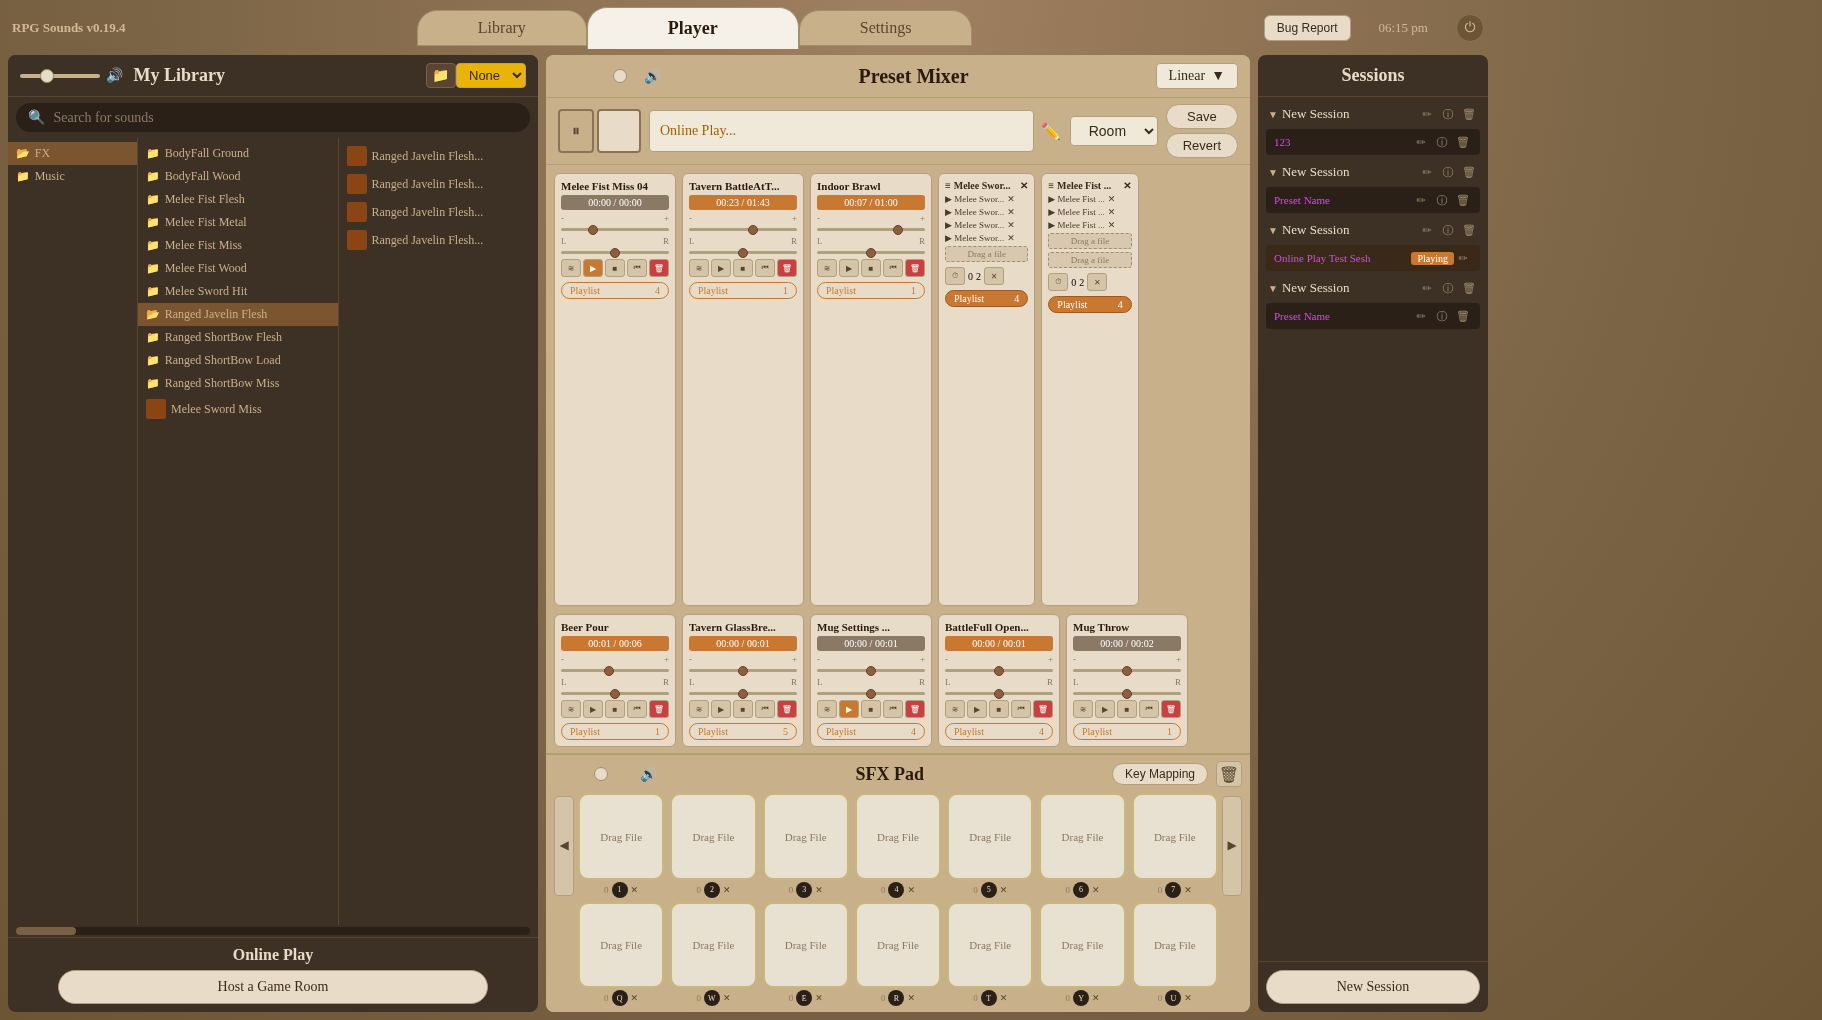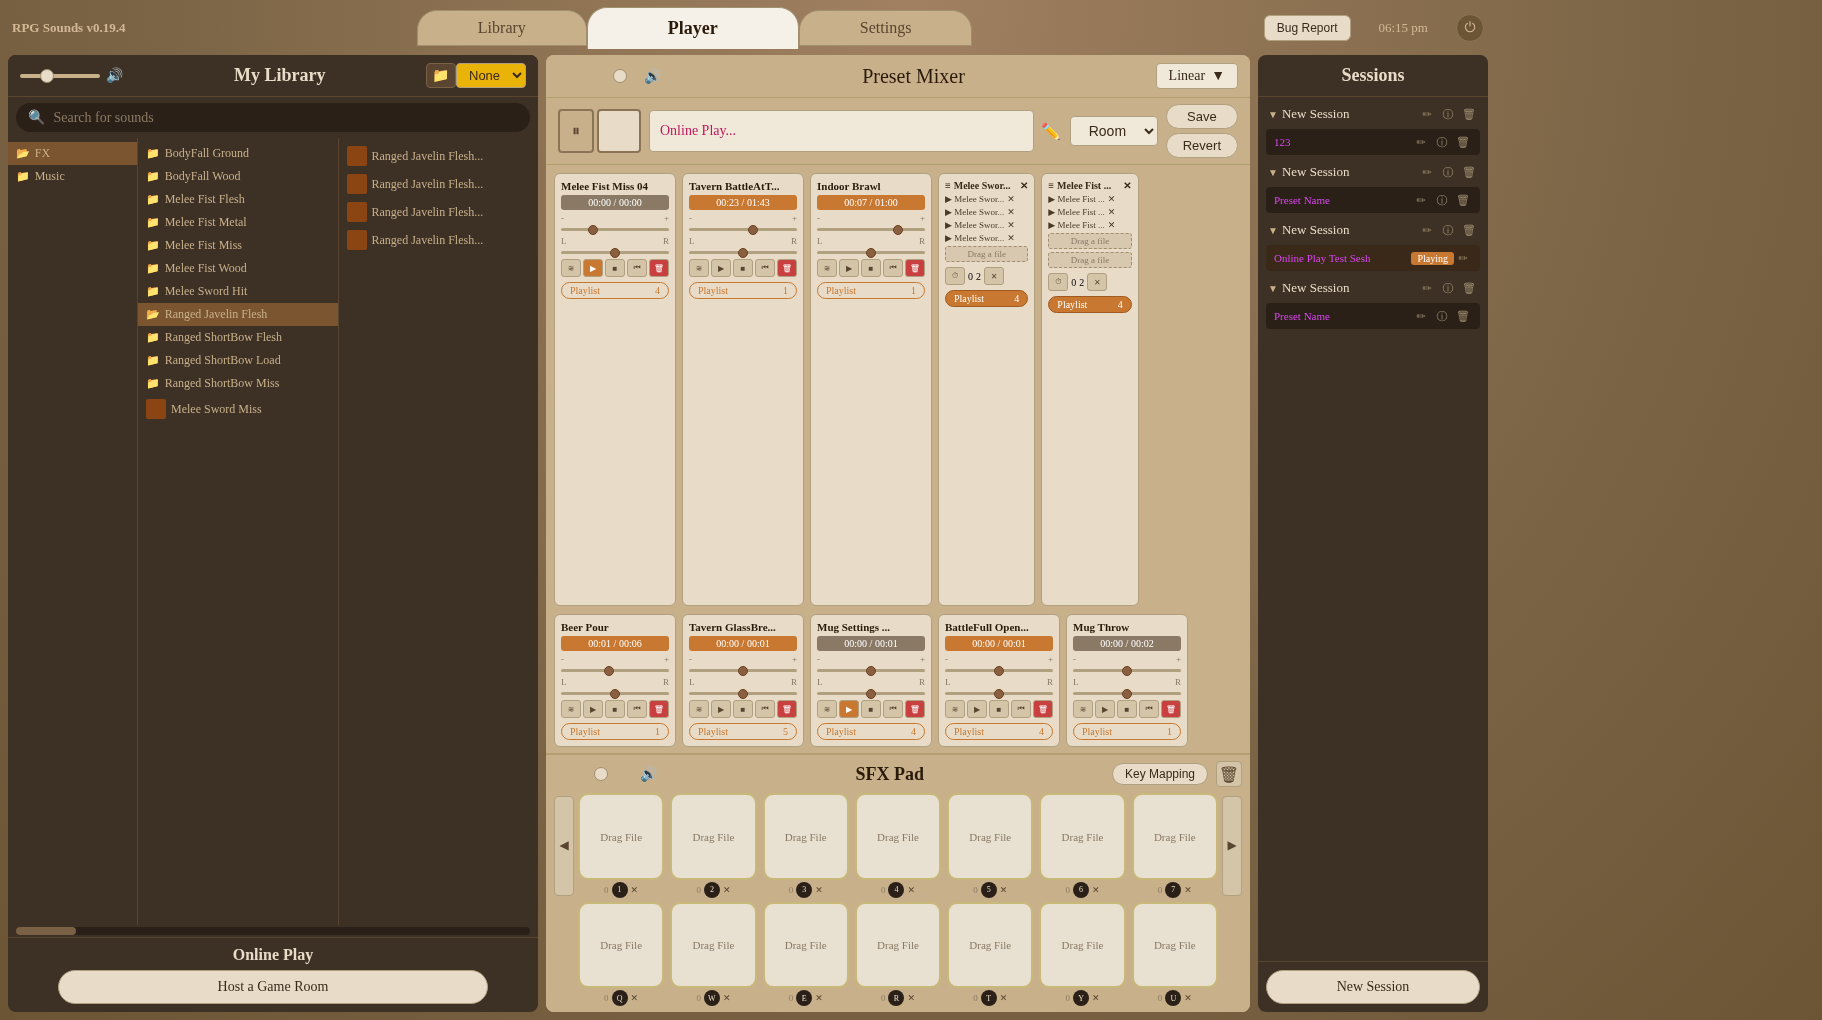--- a/index.html
+++ b/index.html
@@ -164,21 +164,21 @@
     .vol-icon {
       color: #c8b08a;
       font-size: 14px;
     }
 
     .panel-title {
       color: #e8dcc8;
       font-size: 18px;
       font-weight: bold;
       flex: 1;
-      text-align: center;
+      text-align: left;
     }
 
     .folder-icon-btn {
       background: #5a4530;
       border: 1px solid #7a6045;
       border-radius: 4px;
       width: 30px;
       height: 25px;
       display: flex;
       align-items: center;
@@ -320,21 +320,21 @@
     .mixer-header {
       display: flex;
       align-items: center;
       padding: 8px 12px;
       background: #c8b08a;
       border-bottom: 1px solid #b0a070;
     }
 
     .mixer-title {
       font-size: 20px;
-      font-weight: normal;
+      font-weight: bold;
       color: #2a1a0a;
       flex: 1;
       text-align: center;
     }
 
     .linear-dropdown {
       background: #f0e8d8;
       border: 1px solid #b0a080;
       border-radius: 4px;
       padding: 4px 12px;
@@ -377,21 +377,21 @@
       border-radius: 4px;
       cursor: pointer;
     }
 
     .preset-name-input {
       background: #f0e8d8;
       border: 1px solid #b0a080;
       border-radius: 4px;
       padding: 12px 10px;
       font-size: 14px;
-      color: #be185d;
+      color: #a16207;
       flex: 1;
       font-family: 'Georgia', serif;
     }
 
     .room-dropdown {
       background: #f0e8d8;
       border: 1px solid #b0a080;
       border-radius: 4px;
       padding: 5px 14px;
       font-size: 14px;

